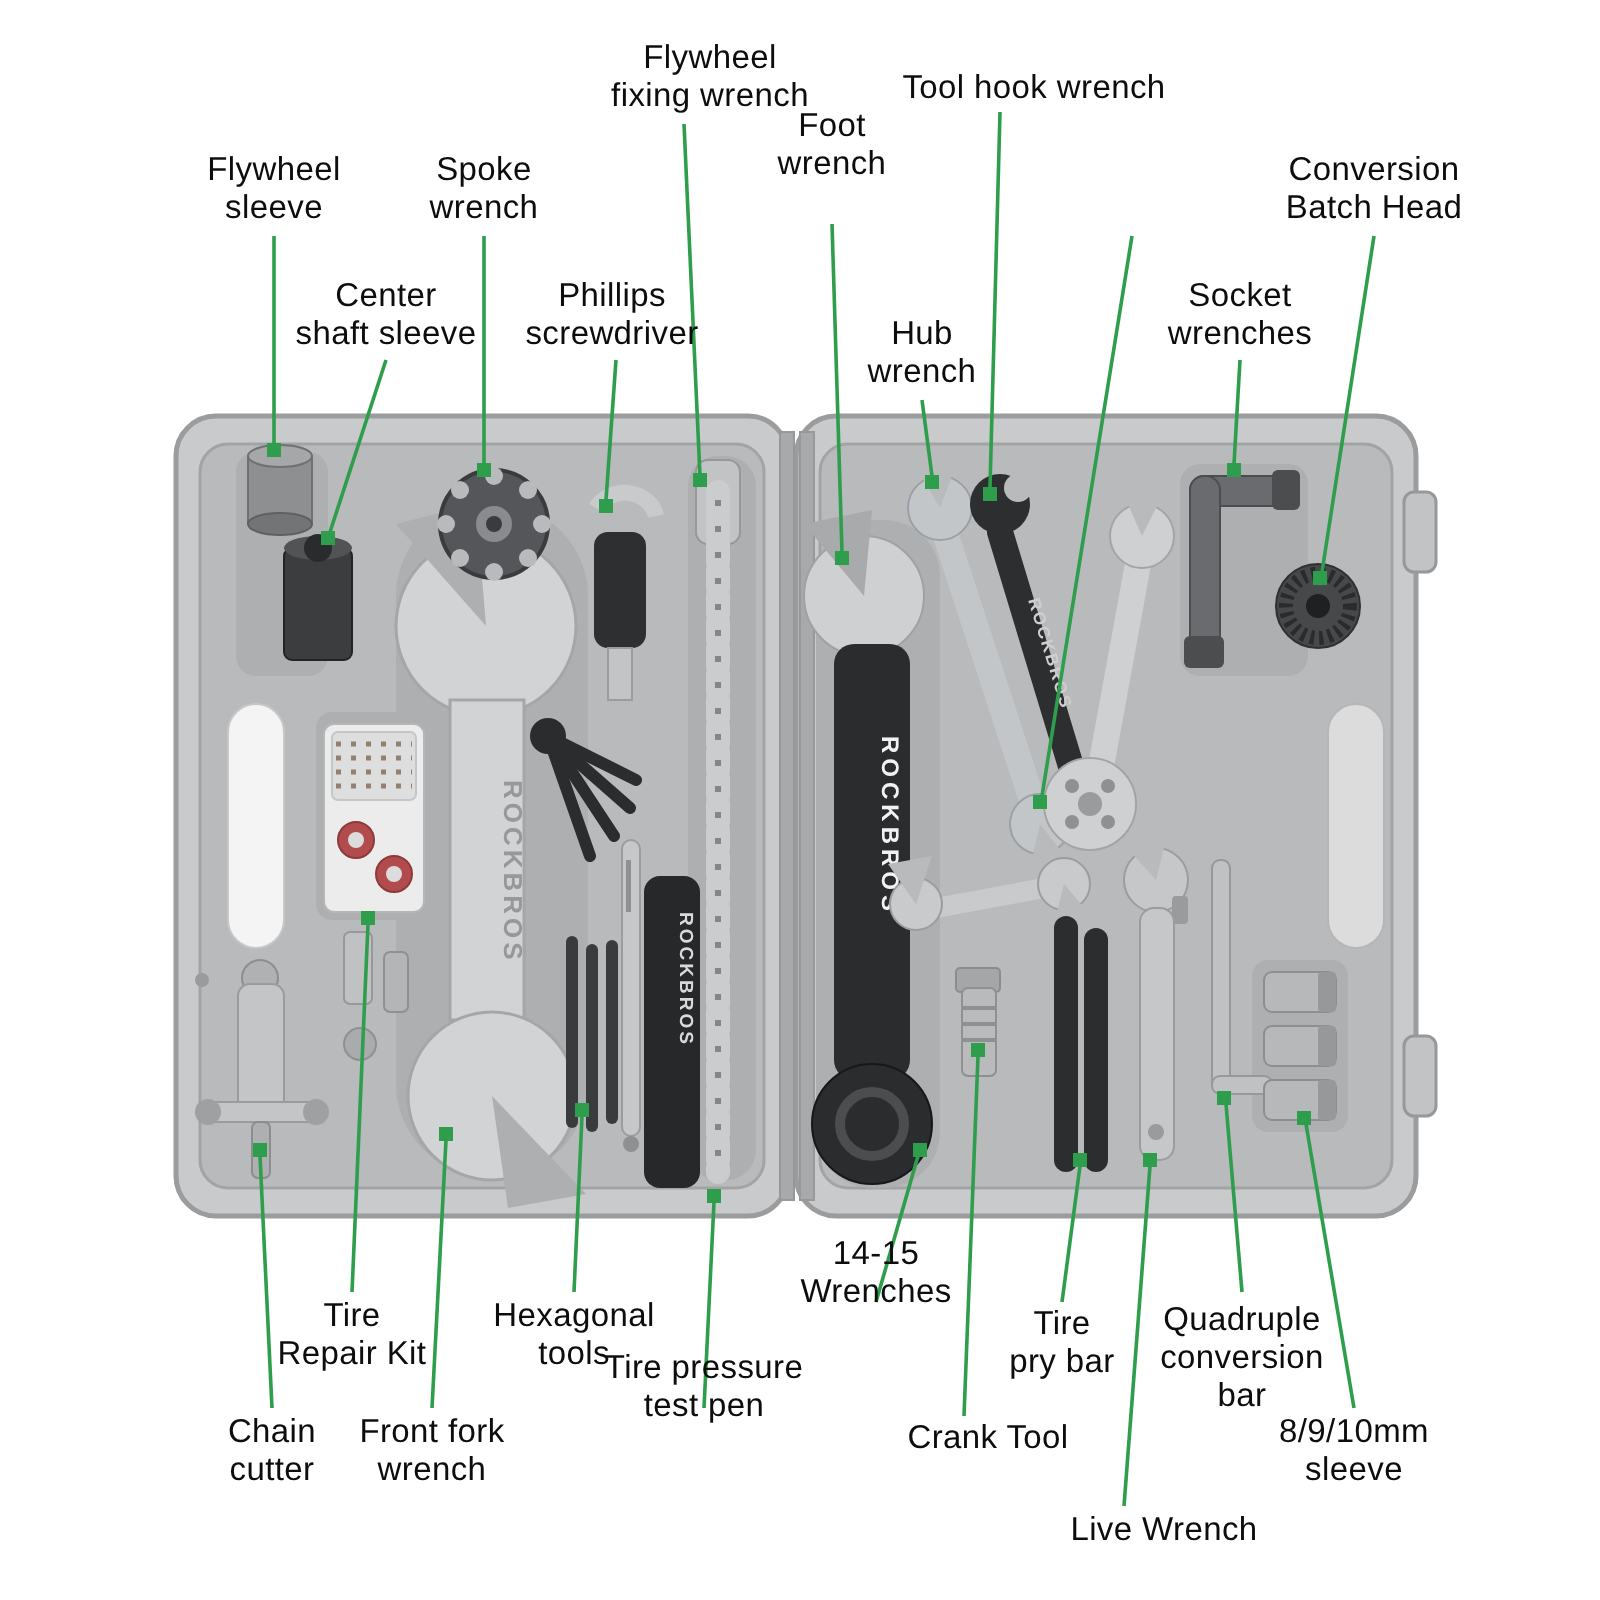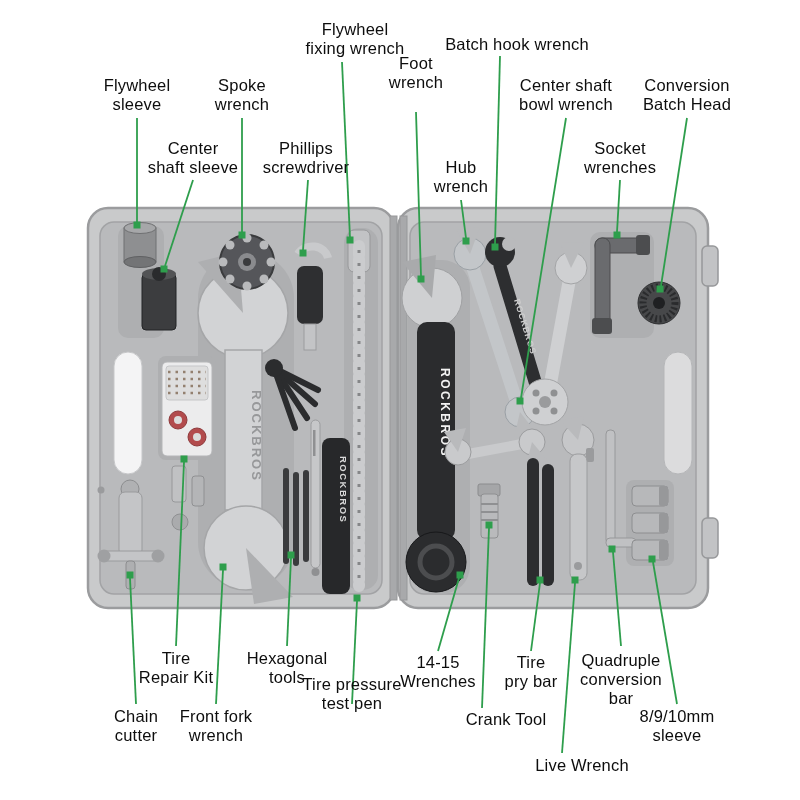--- a/index.html
+++ b/index.html
@@ -330,54 +330,52 @@
         </g>
     <g>
           <line class="leader" x1="562" y1="753" x2="575" y2="583"></line>
           <rect class="marker" x="571.5" y="576.5" width="7" height="7"></rect>
         </g>
   </g>
 </svg>
 
 <div class="label" style="left:290px;top:20px;width:130px">Flywheel
 fixing wrench</div>
-<div class="label" style="left:437px;top:35px;width:160px">Batch hook wrench</div>
+<div class="label" style="left:437px;top:35px;width:160px">Tool hook wrench</div>
 <div class="label" style="left:82px;top:76px;width:110px">Flywheel
 sleeve</div>
 <div class="label" style="left:187px;top:76px;width:110px">Spoke
 wrench</div>
 <div class="label" style="left:366px;top:54px;width:100px">Foot
 wrench</div>
-<div class="label" style="left:496px;top:76px;width:140px">Center shaft
-bowl wrench</div>
 <div class="label" style="left:622px;top:76px;width:130px">Conversion
 Batch Head</div>
 <div class="label" style="left:128px;top:139px;width:130px">Center
 shaft sleeve</div>
 <div class="label" style="left:241px;top:139px;width:130px">Phillips
 screwdriver</div>
 <div class="label" style="left:411px;top:158px;width:100px">Hub
 wrench</div>
 <div class="label" style="left:560px;top:139px;width:120px">Socket
 wrenches</div>
 <div class="label" style="left:116px;top:649px;width:120px">Tire
 Repair Kit</div>
 <div class="label" style="left:227px;top:649px;width:120px">Hexagonal
 tools</div>
-<div class="label" style="left:378px;top:653px;width:120px">14-15
+<div class="label" style="left:378px;top:618px;width:120px">14-15
 Wrenches</div>
 <div class="label" style="left:481px;top:653px;width:100px">Tire
 pry bar</div>
 <div class="label" style="left:81px;top:707px;width:110px">Chain
 cutter</div>
 <div class="label" style="left:556px;top:651px;width:130px">Quadruple
 conversion
 bar</div>
 <div class="label" style="left:156px;top:707px;width:120px">Front fork
 wrench</div>
 <div class="label" style="left:282px;top:675px;width:140px">Tire pressure
 test pen</div>
-<div class="label" style="left:446px;top:710px;width:120px">Crank Tool</div>
+<div class="label" style="left:434px;top:710px;width:120px">Crank Tool</div>
 <div class="label" style="left:612px;top:707px;width:130px">8/9/10mm
 sleeve</div>
 <div class="label" style="left:517px;top:756px;width:130px">Live Wrench</div>
 
 </div>
 
 </body></html>

